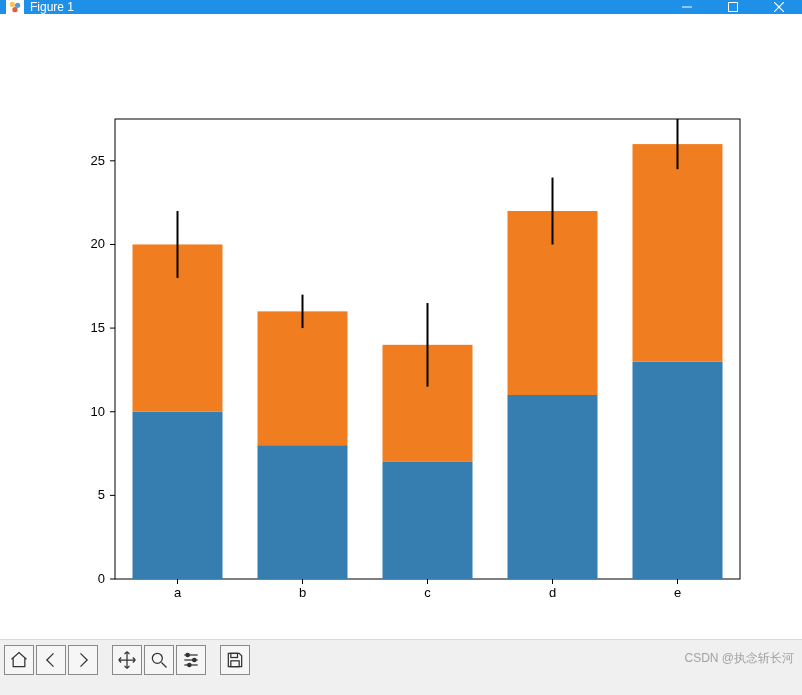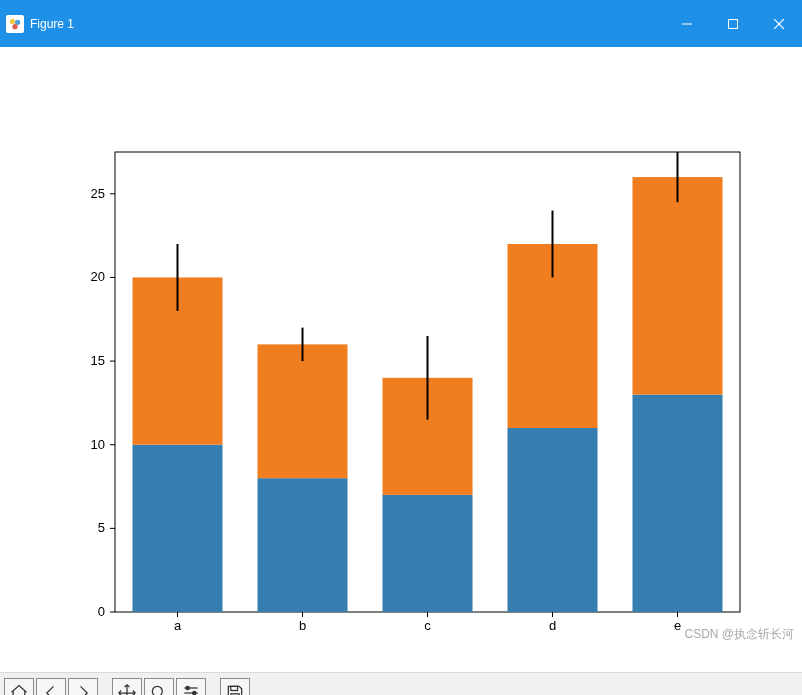--- a/index.html
+++ b/index.html
@@ -6,21 +6,21 @@
     body {
       width: 802px;
       height: 695px;
       font-family: "Segoe UI", Arial, sans-serif;
       background: #f0f0f0;
       overflow: hidden;
       position: relative;
     }
     
     .titlebar {
-      height: 47px;
+      height: 14px;
       background: #1e90e8;
       display: flex;
       align-items: center;
       color: #fff;
       font-size: 12px;
       user-select: none;
     }
     .titlebar .app-icon {
       width: 18px; height: 18px;
       margin: 0 6px 0 6px;
@@ -67,21 +67,21 @@
       background: #f6f6f6;
       display: flex; align-items: center; justify-content: center;
       cursor: pointer;
     }
     .tb-sep { width: 10px; }
     .tb-btn svg { width: 20px; height: 20px; stroke: #333; fill: none; stroke-width: 1.5; }
 
     .watermark {
       position: absolute;
       right: 8px;
-      bottom: 52px;
+      bottom: 28px;
       font-size: 12px;
       color: rgba(120,120,120,0.65);
       font-family: Arial, sans-serif;
       pointer-events: none;
     }
   </style>
 </head>
 <body>
 
 <div class="titlebar">

